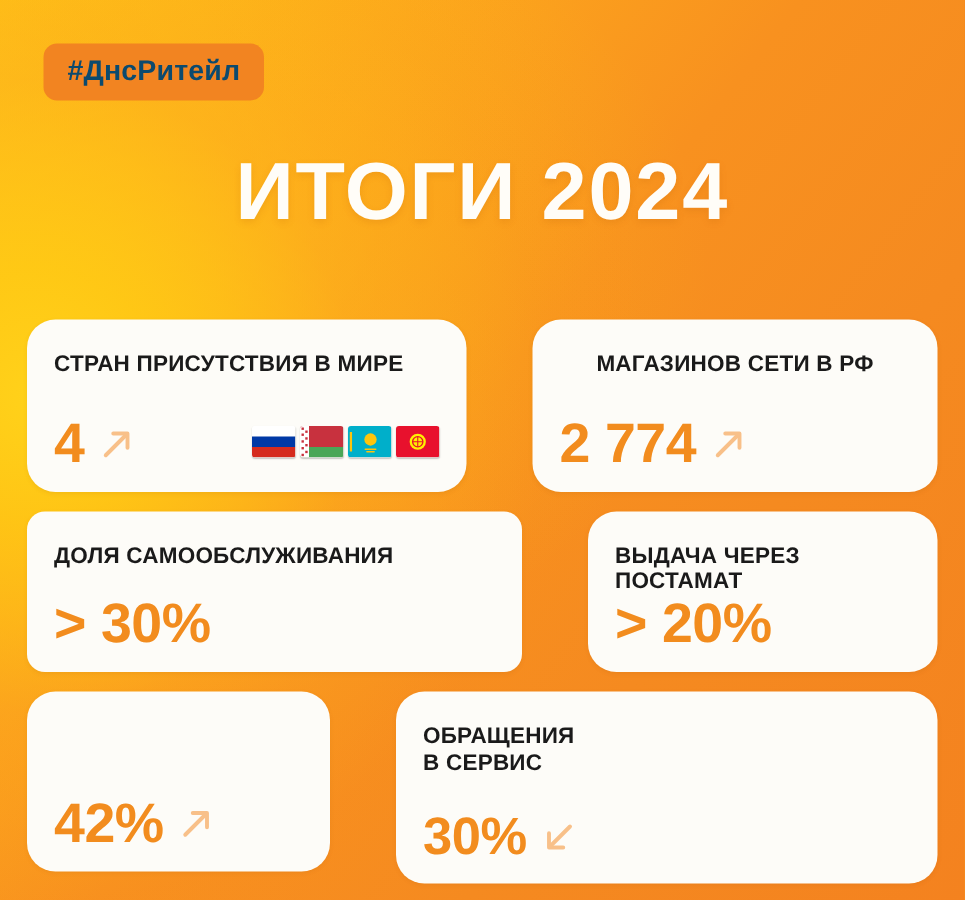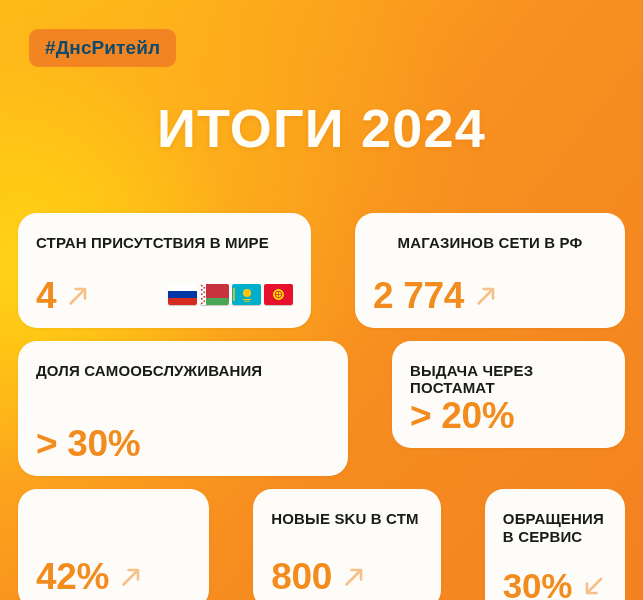--- a/index.html
+++ b/index.html
@@ -132,21 +132,21 @@
     overflow: hidden;
     box-shadow: 0 1px 1px rgba(0,0,0,0.22);
     flex: 0 0 auto;
   }
   .flag svg { display: block; width: 29px; height: 21px; }
 
   
   .r1c1 { width: 293px; height: 115px; }
   .r1c2 { flex: 1; height: 115px; text-align: center; }
 
-  .r2c1 { width: 330px; height: 135px; }
+  .r2c1 { width: 330px; height: 107px; border-radius: 12px; }
   .r2c2 { flex: 1; height: 107px; }
 
   .r3c1 { width: 202px; height: 120px; }
   .r3c2 { width: 198px; height: 120px; }
   .r3c3 { flex: 1; height: 128px; }
 
   .r3c3 .card-title { line-height: 1.2; }
   .r3c3 .card-value { font-size: 35px; }
 </style>
 </head>
@@ -267,34 +267,20 @@
             <svg viewBox="0 0 26 26">
                 <g stroke="#F8C089" stroke-width="2.6" stroke-linecap="round" stroke-linejoin="round" fill="none">
                   <path d="M5.5 20.5 L19.5 6.5"></path>
                   <path d="M10.5 6 L20 6 L20 15.5"></path>
                 </g>
               </svg>
           </span>
         </div>
       </div>
 
-      <div class="card r3c2">
-        <div class="card-title">НОВЫЕ SKU В СТМ</div>
-        <div class="card-value-row">
-          <div class="card-value">800</div>
-          <span class="trend">
-            <svg viewBox="0 0 26 26">
-                <g stroke="#F8C089" stroke-width="2.6" stroke-linecap="round" stroke-linejoin="round" fill="none">
-                  <path d="M5.5 20.5 L19.5 6.5"></path>
-                  <path d="M10.5 6 L20 6 L20 15.5"></path>
-                </g>
-              </svg>
-          </span>
-        </div>
-      </div>
 
       <div class="card r3c3">
         <div class="card-title">ОБРАЩЕНИЯ
 В СЕРВИС</div>
         <div class="card-value-row">
           <div class="card-value">30%</div>
           <span class="trend">
             <svg viewBox="0 0 26 26">
                 <g stroke="#F8C089" stroke-width="2.6" stroke-linecap="round" stroke-linejoin="round" fill="none">
                   <path d="M20 6 L6.5 19.5"></path>

